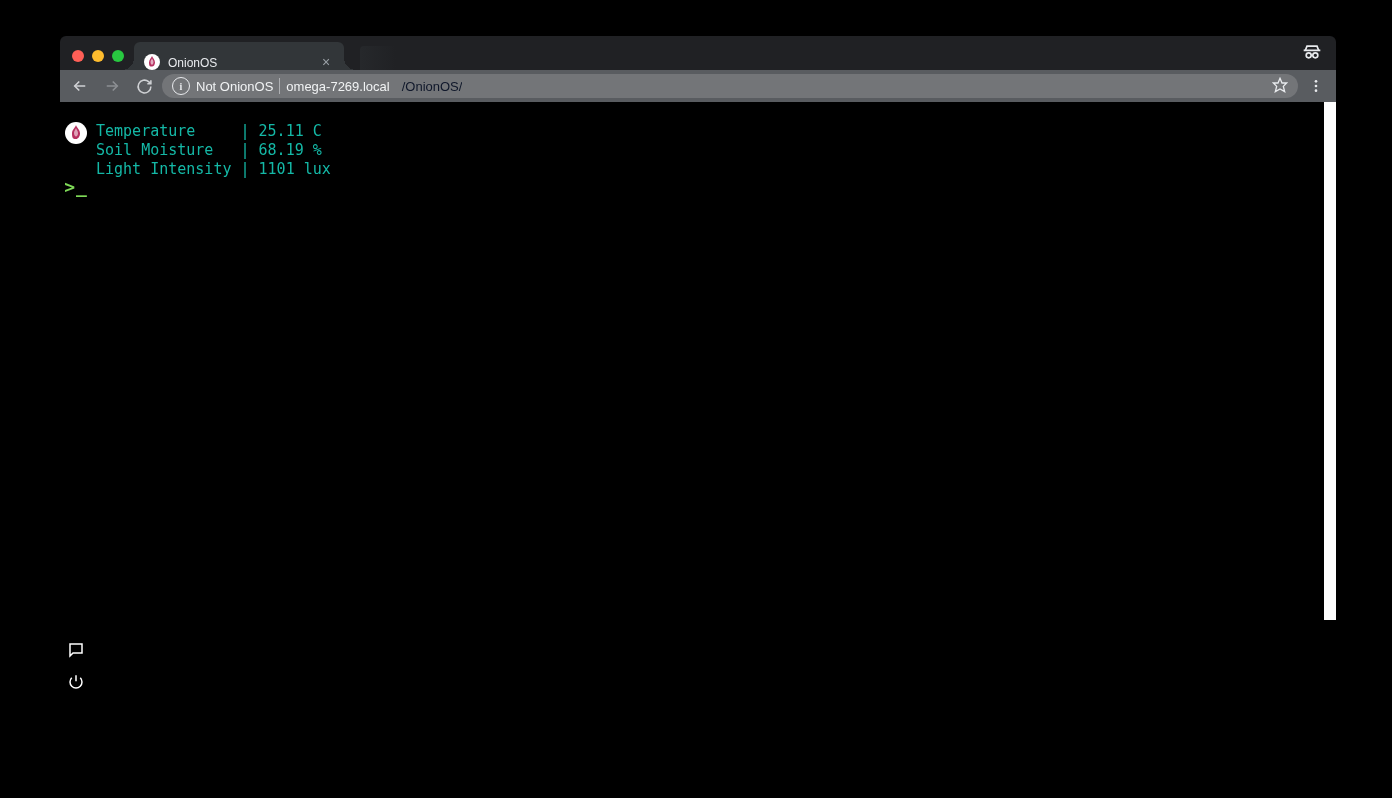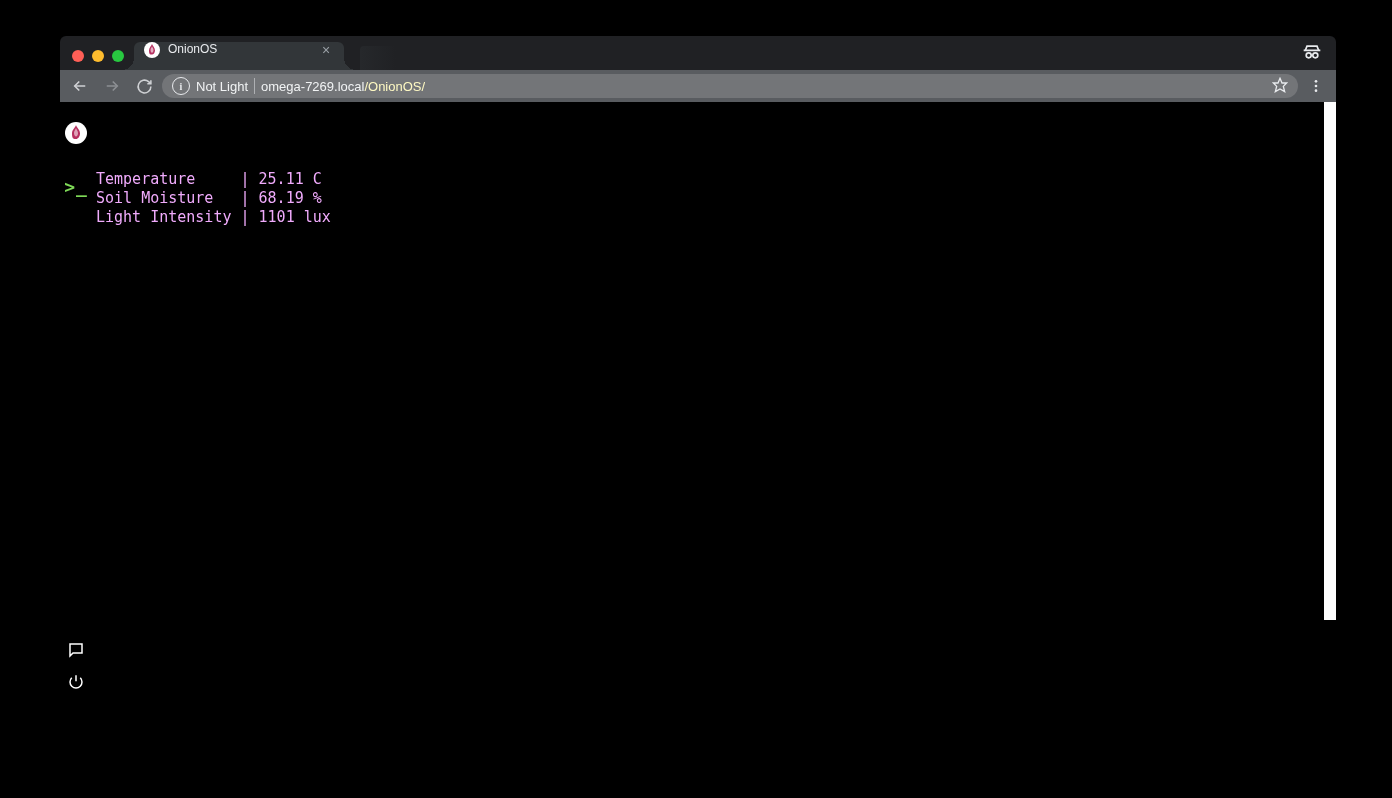--- a/index.html
+++ b/index.html
@@ -43,21 +43,21 @@
   }
   .dot.red    { background:#ff5f57; }
   .dot.yellow { background:#febc2e; }
   .dot.green  { background:#28c840; }
   .tab {
     height: 28px;
     background: #323639;
     border-top-left-radius: 6px;
     border-top-right-radius: 6px;
     display: flex;
-    align-items: flex-start;
+    align-items: flex-end;
     padding: 0 10px;
     min-width: 190px;
     color: #e8eaed;
     font-size: 12px;
     position: relative;
   }
   .tab::before, .tab::after {
     content:"";
     position:absolute;
     bottom:0;
@@ -123,21 +123,21 @@
   }
   .omnibox .info {
     width:16px;height:16px;border:1.5px solid #e8eaed;border-radius:50%;
     display:flex;align-items:center;justify-content:center;
     font-size:10px;font-weight:bold;flex:0 0 auto;
     font-family: Georgia, serif;
   }
   .omnibox .sec { color:#f1f3f4; white-space:nowrap; }
   .omnibox .divider { width:1px;height:16px;background:#c7c9cc;opacity:.7; }
   .omnibox .url { color:#f1f3f4; white-space:nowrap; overflow:hidden; text-overflow:ellipsis;}
-  .omnibox .url .dimpath { color:#fef9c3; }
+  .omnibox .url .dimpath { color:#0f172a;margin-left:12px; }
   .omnibox .spacer { flex:1; }
   .omnibox .star { color:#e8eaed; cursor:pointer; }
   .kebab {
     width:28px;height:28px;display:flex;align-items:center;justify-content:center;color:#e8eaed;cursor:pointer;
   }
   
   .content {
     flex:1;
     background:#000;
     position:relative;
@@ -168,24 +168,23 @@
   .sidebar-spacer{flex:1;}
   .side-icon{
     width:20px;height:20px;color:#fff;margin-bottom:12px;cursor:pointer;
     display:flex;align-items:center;justify-content:center;
   }
   .terminal {
     flex:1;
     padding:20px 12px 0 4px;
     font-family:"Menlo","Consolas",monospace;
     font-size:15px;
-    color:#f0abfc;
+    color:#14b8a6;
     line-height:1.25;
     white-space:pre;
-    margin-top:48px;
   }
   .vscroll {
     position:absolute; right:0; top:0; width:12px; height:83%;
     background:#fff;
   }
 </style>
 </head>
 <body>
 
 <div class="window">
@@ -232,21 +231,21 @@
         </svg>
     </div>
     <div class="tbtn">
       <svg width="17" height="17" viewBox="0 0 24 24" fill="none" stroke="currentColor" stroke-width="2.2">
           <path d="M21 12a9 9 0 1 1-3.3-6.9L21 8"></path>
           <path d="M21 3v5h-5"></path>
         </svg>
     </div>
     <div class="omnibox">
       <span class="info">i</span>
-      <span class="sec">Not Light</span>
+      <span class="sec">Not OnionOS</span>
       <span class="divider"></span>
       <span class="url">
         <span>omega-7269.local</span><span class="dimpath">/OnionOS/</span>
       </span>
       <span class="spacer"></span>
       <span class="star">
         <svg width="16" height="16" viewBox="0 0 24 24" fill="none" stroke="currentColor" stroke-width="2">
             <polygon points="12 2 15 9 22 9 17 14 19 22 12 18 5 22 7 14 2 9 9 9"></polygon>
           </svg>
       </span>

